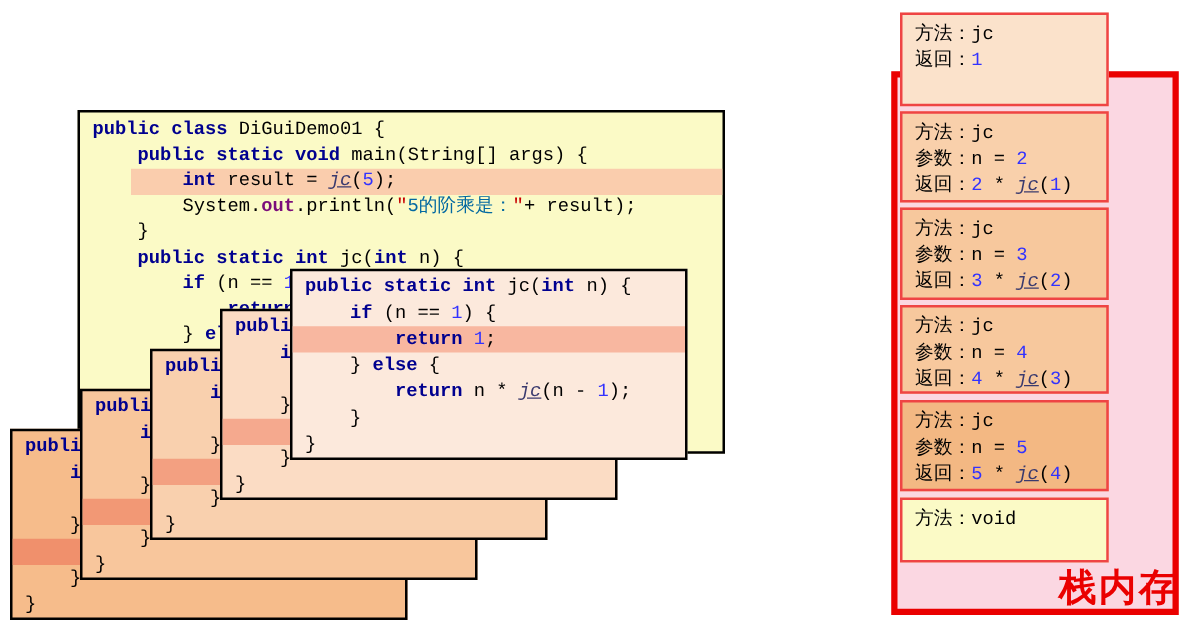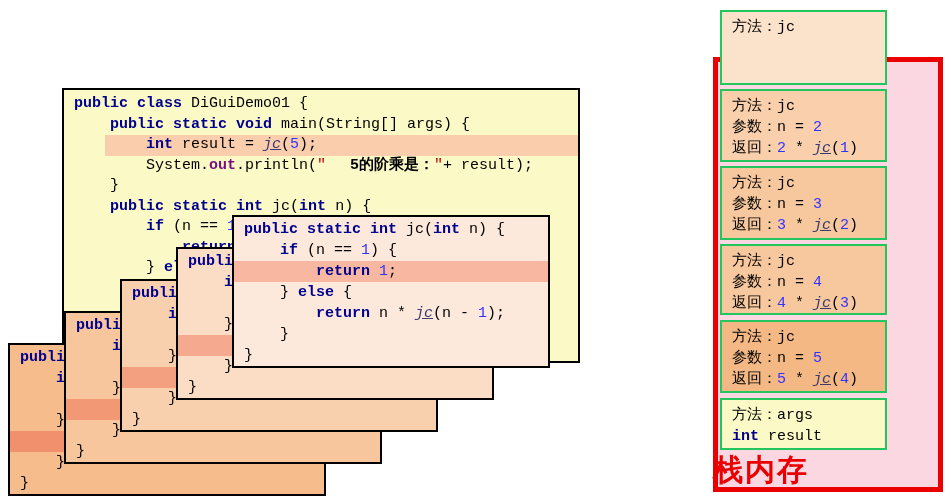--- a/index.html
+++ b/index.html
@@ -17,53 +17,53 @@
   .codewin.call{width:318px;height:153px;padding-top:2px;}
   .code-line{white-space:pre;padding-left:10px;}
   .main .code-line{line-height:20.5px;height:20.5px;}
   .call .code-line{line-height:21px;height:21px;}
   
   .tk-k{color:#00008F;font-weight:bold;}
   .tk-p{color:#000000;font-weight:normal;}
   .tk-n{color:#3232FF;font-weight:normal;}
   .tk-i{color:#3A3A6E;font-style:italic;font-weight:normal;text-decoration:underline;}
   .tk-q{color:#C80000;font-weight:normal;}
-  .tk-s{color:#000000;font-weight:bold;margin-left:24px;}
+  .tk-s{color:#0369a1;font-weight:normal;}
   .tk-o{color:#7B0C7B;font-weight:bold;}
   
   .stack-container{
     position:absolute;left:713px;top:57px;width:230px;height:435px;
     background:#FBD7E2;border:5px solid #EA0000;
   }
   .stack-frame{
-    position:absolute;left:720px;width:167px;border:2px solid #22c55e;
+    position:absolute;left:720px;width:167px;border:2px solid #ef4444;
     padding:5px 0 0 0;font-size:15px;overflow:hidden;white-space:pre;
   }
   .frame-line{line-height:21px;height:21px;padding-left:10px;white-space:pre;}
   .stack-label{
-    position:absolute;left:713px;top:450px;width:230px;text-align:left;
+    position:absolute;left:713px;top:450px;width:230px;text-align:right;
     font-size:30px;font-weight:bold;color:#EA0000;letter-spacing:2px;
     font-family:"Liberation Sans","DejaVu Sans",sans-serif;
   }
 </style>
 </head>
 <body>
 
 <div class="stage">
   <div class="codewin main" id="main-win"><div class="code-line"><span class="tk-k">public</span><span class="tk-p"> </span><span class="tk-k">class</span><span class="tk-p"> DiGuiDemo01 {</span></div><div class="code-line"><span class="tk-p">    </span><span class="tk-k">public</span><span class="tk-p"> </span><span class="tk-k">static</span><span class="tk-p"> </span><span class="tk-k">void</span><span class="tk-p"> main(String[] args) {</span></div><div class="code-line" style="background: linear-gradient(90deg, transparent 41px, rgb(250, 205, 173) 41px);"><span class="tk-p">        </span><span class="tk-k">int</span><span class="tk-p"> result = </span><span class="tk-i">jc</span><span class="tk-p">(</span><span class="tk-n">5</span><span class="tk-p">);</span></div><div class="code-line"><span class="tk-p">        System.</span><span class="tk-o">out</span><span class="tk-p">.println(</span><span class="tk-q">"</span><span class="tk-s">5的阶乘是：</span><span class="tk-q">"</span><span class="tk-p">+ result);</span></div><div class="code-line"><span class="tk-p">    }</span></div><div class="code-line"><span class="tk-p">    </span><span class="tk-k">public</span><span class="tk-p"> </span><span class="tk-k">static</span><span class="tk-p"> </span><span class="tk-k">int</span><span class="tk-p"> jc(</span><span class="tk-k">int</span><span class="tk-p"> n) {</span></div><div class="code-line"><span class="tk-p">        </span><span class="tk-k">if</span><span class="tk-p"> (n == </span><span class="tk-n">1</span><span class="tk-p">) {</span></div><div class="code-line"><span class="tk-p">            </span><span class="tk-k">return</span><span class="tk-p"> </span><span class="tk-n">1</span><span class="tk-p">;</span></div><div class="code-line"><span class="tk-p">        } </span><span class="tk-k">else</span><span class="tk-p"> {</span></div><div class="code-line"><span class="tk-p">            </span><span class="tk-k">return</span><span class="tk-p"> n * </span><span class="tk-i">jc</span><span class="tk-p">(n - </span><span class="tk-n">1</span><span class="tk-p">);</span></div><div class="code-line"><span class="tk-p">        }</span></div><div class="code-line"><span class="tk-p">    }</span></div><div class="code-line"><span class="tk-p">}</span></div></div>
   <div id="call-wins">
       <div class="codewin call" style="left: 8px; top: 343px; background: rgb(246, 188, 139);"><div class="code-line"><span class="tk-k">public</span><span class="tk-p"> </span><span class="tk-k">static</span><span class="tk-p"> </span><span class="tk-k">int</span><span class="tk-p"> jc(</span><span class="tk-k">int</span><span class="tk-p"> n) {</span></div><div class="code-line"><span class="tk-p">    </span><span class="tk-k">if</span><span class="tk-p"> (n == </span><span class="tk-n">1</span><span class="tk-p">) {</span></div><div class="code-line"><span class="tk-p">        </span><span class="tk-k">return</span><span class="tk-p"> </span><span class="tk-n">1</span><span class="tk-p">;</span></div><div class="code-line"><span class="tk-p">    } </span><span class="tk-k">else</span><span class="tk-p"> {</span></div><div class="code-line" style="background: rgb(240, 144, 108);"><span class="tk-p">        </span><span class="tk-k">return</span><span class="tk-p"> n * </span><span class="tk-i">jc</span><span class="tk-p">(n - </span><span class="tk-n">1</span><span class="tk-p">);</span></div><div class="code-line"><span class="tk-p">    }</span></div><div class="code-line"><span class="tk-p">}</span></div></div>
       <div class="codewin call" style="left: 64px; top: 311px; background: rgb(248, 198, 156);"><div class="code-line"><span class="tk-k">public</span><span class="tk-p"> </span><span class="tk-k">static</span><span class="tk-p"> </span><span class="tk-k">int</span><span class="tk-p"> jc(</span><span class="tk-k">int</span><span class="tk-p"> n) {</span></div><div class="code-line"><span class="tk-p">    </span><span class="tk-k">if</span><span class="tk-p"> (n == </span><span class="tk-n">1</span><span class="tk-p">) {</span></div><div class="code-line"><span class="tk-p">        </span><span class="tk-k">return</span><span class="tk-p"> </span><span class="tk-n">1</span><span class="tk-p">;</span></div><div class="code-line"><span class="tk-p">    } </span><span class="tk-k">else</span><span class="tk-p"> {</span></div><div class="code-line" style="background: rgb(242, 152, 117);"><span class="tk-p">        </span><span class="tk-k">return</span><span class="tk-p"> n * </span><span class="tk-i">jc</span><span class="tk-p">(n - </span><span class="tk-n">1</span><span class="tk-p">);</span></div><div class="code-line"><span class="tk-p">    }</span></div><div class="code-line"><span class="tk-p">}</span></div></div>
       <div class="codewin call" style="left: 120px; top: 279px; background: rgb(249, 208, 174);"><div class="code-line"><span class="tk-k">public</span><span class="tk-p"> </span><span class="tk-k">static</span><span class="tk-p"> </span><span class="tk-k">int</span><span class="tk-p"> jc(</span><span class="tk-k">int</span><span class="tk-p"> n) {</span></div><div class="code-line"><span class="tk-p">    </span><span class="tk-k">if</span><span class="tk-p"> (n == </span><span class="tk-n">1</span><span class="tk-p">) {</span></div><div class="code-line"><span class="tk-p">        </span><span class="tk-k">return</span><span class="tk-p"> </span><span class="tk-n">1</span><span class="tk-p">;</span></div><div class="code-line"><span class="tk-p">    } </span><span class="tk-k">else</span><span class="tk-p"> {</span></div><div class="code-line" style="background: rgb(243, 160, 129);"><span class="tk-p">        </span><span class="tk-k">return</span><span class="tk-p"> n * </span><span class="tk-i">jc</span><span class="tk-p">(n - </span><span class="tk-n">1</span><span class="tk-p">);</span></div><div class="code-line"><span class="tk-p">    }</span></div><div class="code-line"><span class="tk-p">}</span></div></div>
       <div class="codewin call" style="left: 176px; top: 247px; background: rgb(251, 220, 196);"><div class="code-line"><span class="tk-k">public</span><span class="tk-p"> </span><span class="tk-k">static</span><span class="tk-p"> </span><span class="tk-k">int</span><span class="tk-p"> jc(</span><span class="tk-k">int</span><span class="tk-p"> n) {</span></div><div class="code-line"><span class="tk-p">    </span><span class="tk-k">if</span><span class="tk-p"> (n == </span><span class="tk-n">1</span><span class="tk-p">) {</span></div><div class="code-line"><span class="tk-p">        </span><span class="tk-k">return</span><span class="tk-p"> </span><span class="tk-n">1</span><span class="tk-p">;</span></div><div class="code-line"><span class="tk-p">    } </span><span class="tk-k">else</span><span class="tk-p"> {</span></div><div class="code-line" style="background: rgb(245, 169, 142);"><span class="tk-p">        </span><span class="tk-k">return</span><span class="tk-p"> n * </span><span class="tk-i">jc</span><span class="tk-p">(n - </span><span class="tk-n">1</span><span class="tk-p">);</span></div><div class="code-line"><span class="tk-p">    }</span></div><div class="code-line"><span class="tk-p">}</span></div></div>
       <div class="codewin call" style="left: 232px; top: 215px; background: rgb(252, 233, 220);"><div class="code-line"><span class="tk-k">public</span><span class="tk-p"> </span><span class="tk-k">static</span><span class="tk-p"> </span><span class="tk-k">int</span><span class="tk-p"> jc(</span><span class="tk-k">int</span><span class="tk-p"> n) {</span></div><div class="code-line"><span class="tk-p">    </span><span class="tk-k">if</span><span class="tk-p"> (n == </span><span class="tk-n">1</span><span class="tk-p">) {</span></div><div class="code-line" style="background: rgb(248, 183, 160);"><span class="tk-p">        </span><span class="tk-k">return</span><span class="tk-p"> </span><span class="tk-n">1</span><span class="tk-p">;</span></div><div class="code-line"><span class="tk-p">    } </span><span class="tk-k">else</span><span class="tk-p"> {</span></div><div class="code-line"><span class="tk-p">        </span><span class="tk-k">return</span><span class="tk-p"> n * </span><span class="tk-i">jc</span><span class="tk-p">(n - </span><span class="tk-n">1</span><span class="tk-p">);</span></div><div class="code-line"><span class="tk-p">    }</span></div><div class="code-line"><span class="tk-p">}</span></div></div>
     </div>
   <div class="stack-container"></div>
   <div id="stack-frames">
-      <div class="stack-frame" style="top: 10px; height: 75px; background: rgb(251, 226, 203);"><div class="frame-line"><span class="tk-p">方法：jc</span></div></div>
+      <div class="stack-frame" style="top: 10px; height: 75px; background: rgb(251, 226, 203);"><div class="frame-line"><span class="tk-p">方法：jc</span></div><div class="frame-line"><span class="tk-p">返回：</span><span class="tk-n">1</span></div></div>
       <div class="stack-frame" style="top: 89px; height: 73px; background: rgb(249, 208, 171);"><div class="frame-line"><span class="tk-p">方法：jc</span></div><div class="frame-line"><span class="tk-p">参数：n = </span><span class="tk-n">2</span></div><div class="frame-line"><span class="tk-p">返回：</span><span class="tk-n">2</span><span class="tk-p"> * </span><span class="tk-i">jc</span><span class="tk-p">(</span><span class="tk-n">1</span><span class="tk-p">)</span></div></div>
       <div class="stack-frame" style="top: 166px; height: 74px; background: rgb(247, 200, 157);"><div class="frame-line"><span class="tk-p">方法：jc</span></div><div class="frame-line"><span class="tk-p">参数：n = </span><span class="tk-n">3</span></div><div class="frame-line"><span class="tk-p">返回：</span><span class="tk-n">3</span><span class="tk-p"> * </span><span class="tk-i">jc</span><span class="tk-p">(</span><span class="tk-n">2</span><span class="tk-p">)</span></div></div>
       <div class="stack-frame" style="top: 244px; height: 71px; background: rgb(247, 200, 157);"><div class="frame-line"><span class="tk-p">方法：jc</span></div><div class="frame-line"><span class="tk-p">参数：n = </span><span class="tk-n">4</span></div><div class="frame-line"><span class="tk-p">返回：</span><span class="tk-n">4</span><span class="tk-p"> * </span><span class="tk-i">jc</span><span class="tk-p">(</span><span class="tk-n">3</span><span class="tk-p">)</span></div></div>
       <div class="stack-frame" style="top: 320px; height: 73px; background: rgb(243, 184, 131);"><div class="frame-line"><span class="tk-p">方法：jc</span></div><div class="frame-line"><span class="tk-p">参数：n = </span><span class="tk-n">5</span></div><div class="frame-line"><span class="tk-p">返回：</span><span class="tk-n">5</span><span class="tk-p"> * </span><span class="tk-i">jc</span><span class="tk-p">(</span><span class="tk-n">4</span><span class="tk-p">)</span></div></div>
-      <div class="stack-frame" style="top: 398px; height: 52px; background: rgb(251, 250, 198);"><div class="frame-line"><span class="tk-p">方法：args</span></div><div class="frame-line"><span class="tk-k">int</span><span class="tk-p"> result</span></div></div>
+      <div class="stack-frame" style="top: 398px; height: 52px; background: rgb(251, 250, 198);"><div class="frame-line"><span class="tk-p">方法：void</span></div></div>
     </div>
   <div class="stack-label">栈内存</div>
 </div>
 
 </body></html>

